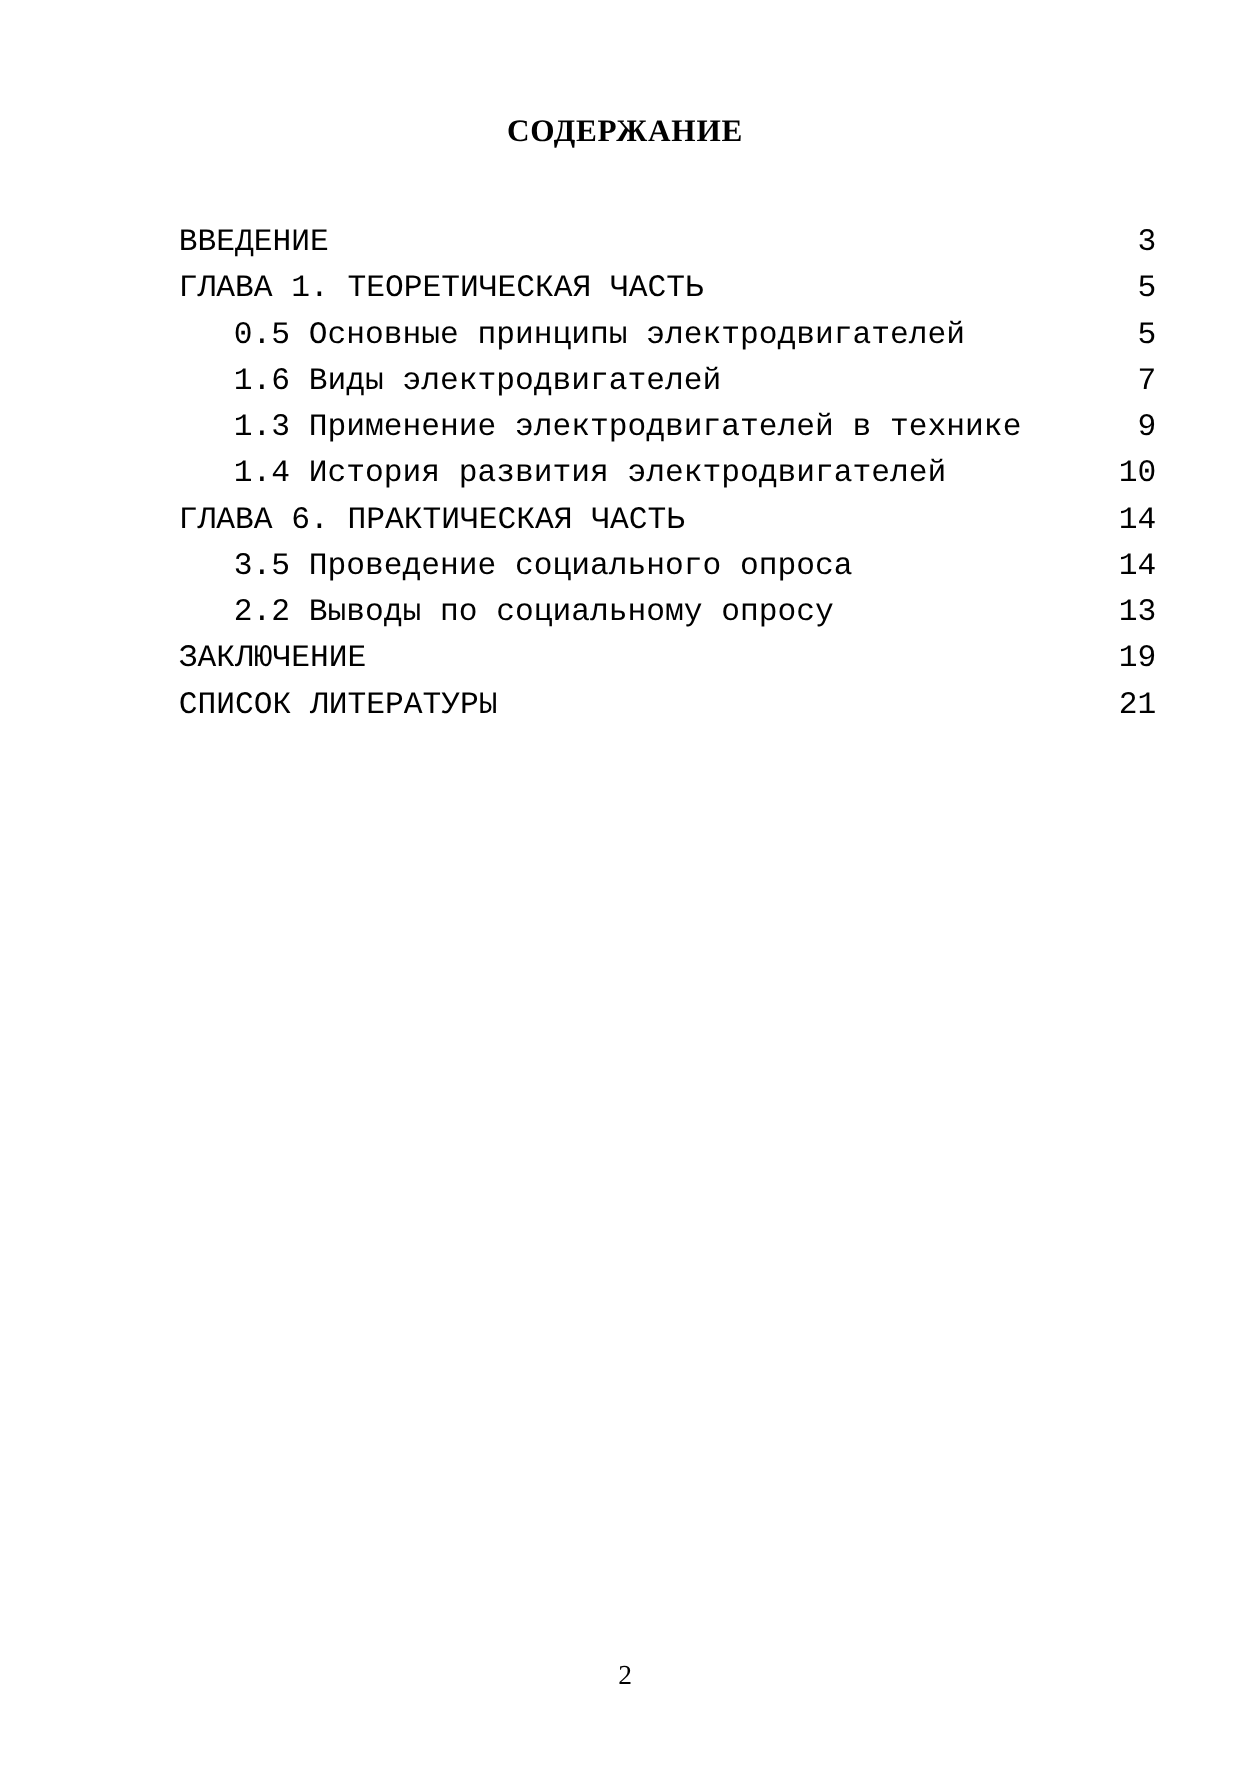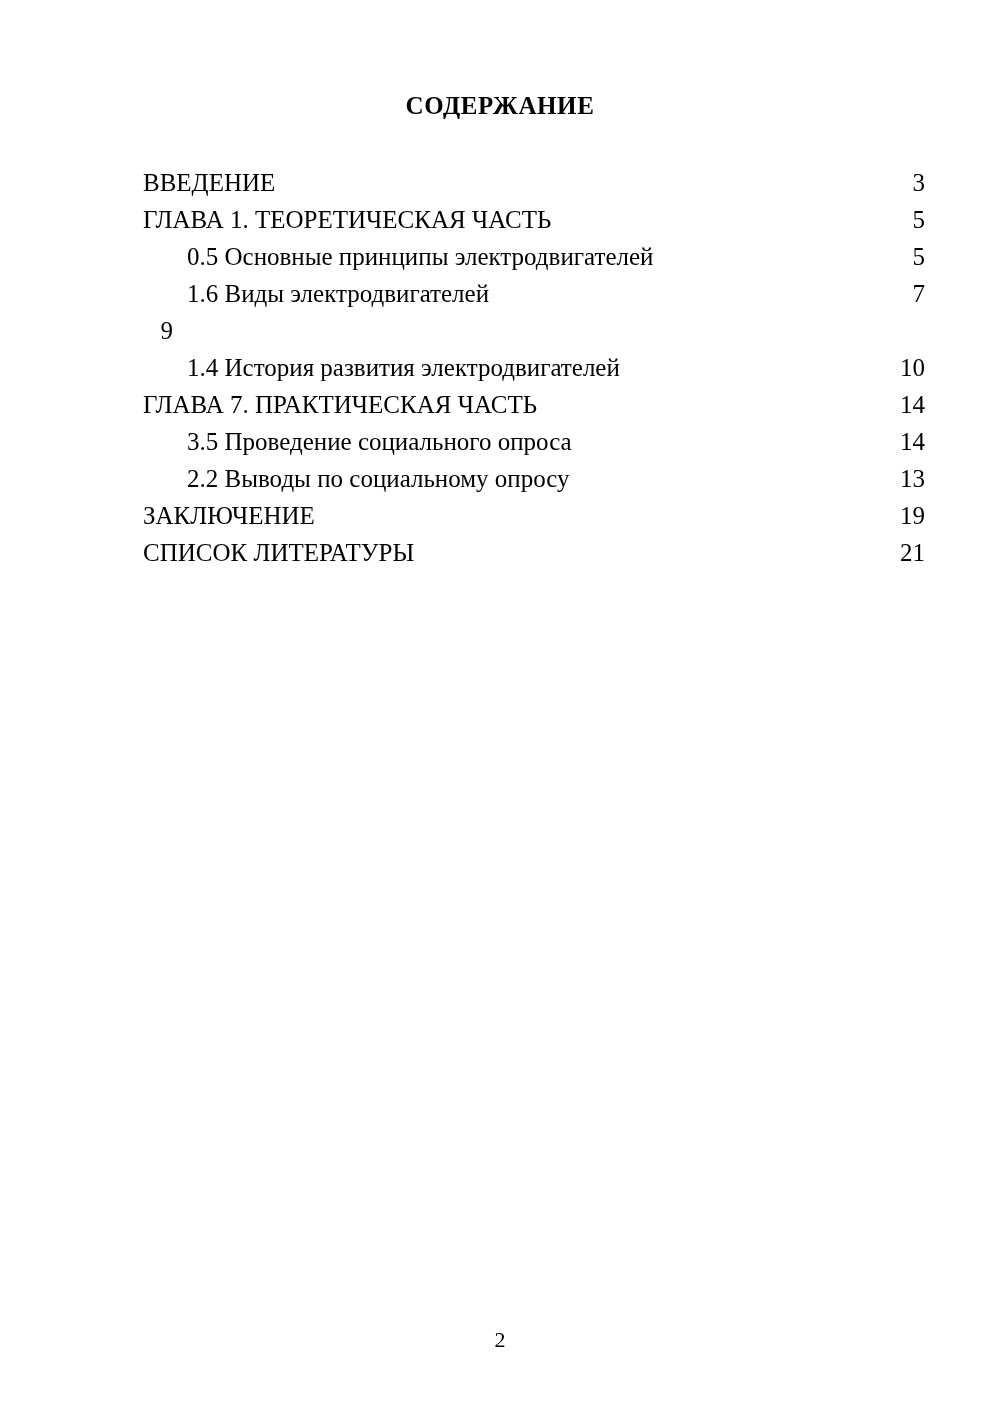--- a/index.html
+++ b/index.html
@@ -29,22 +29,23 @@
     top: 92px;
     width: 1000px;
     text-align: center;
     font-size: 25px;
     font-weight: bold;
     letter-spacing: 0.6px;
   }
   .toc {
     position: absolute;
     left: 143px;
-    top: 164px;
+    top: 175px;
     width: 782px;
+    font-family: Liberation Mono, monospace;
   }
   .toc-row {
     display: flex;
     align-items: baseline;
     justify-content: space-between;
     font-size: 25px;
     line-height: 37px;
     white-space: nowrap;
   }
   .toc-row .label {
@@ -93,30 +94,31 @@
       <span class="label">0.5 Основные принципы электродвигателей</span>
       <span class="page-num">5</span>
     </div>
 
     <div class="toc-row level-2">
       <span class="label">1.6 Виды электродвигателей</span>
       <span class="page-num">7</span>
     </div>
 
     <div class="toc-row level-2">
+      <span class="label">1.3 Применение электродвигателей в технике</span>
       <span class="page-num">9</span>
     </div>
 
     <div class="toc-row level-2">
       <span class="label">1.4 История развития электродвигателей</span>
       <span class="page-num">10</span>
     </div>
 
     <div class="toc-row level-1">
-      <span class="label">ГЛАВА 7. ПРАКТИЧЕСКАЯ ЧАСТЬ</span>
+      <span class="label">ГЛАВА 6. ПРАКТИЧЕСКАЯ ЧАСТЬ</span>
       <span class="page-num">14</span>
     </div>
 
     <div class="toc-row level-2">
       <span class="label">3.5 Проведение социального опроса</span>
       <span class="page-num">14</span>
     </div>
 
     <div class="toc-row level-2">
       <span class="label">2.2 Выводы по социальному опросу</span>

